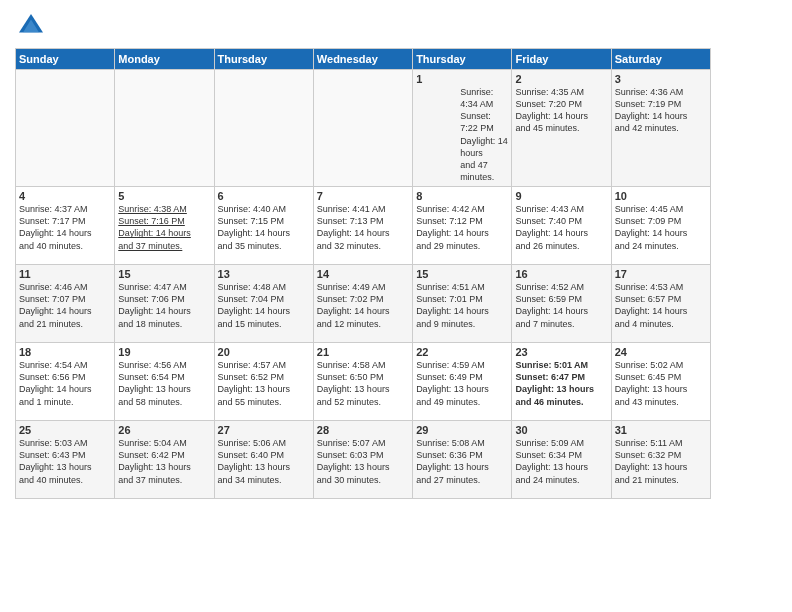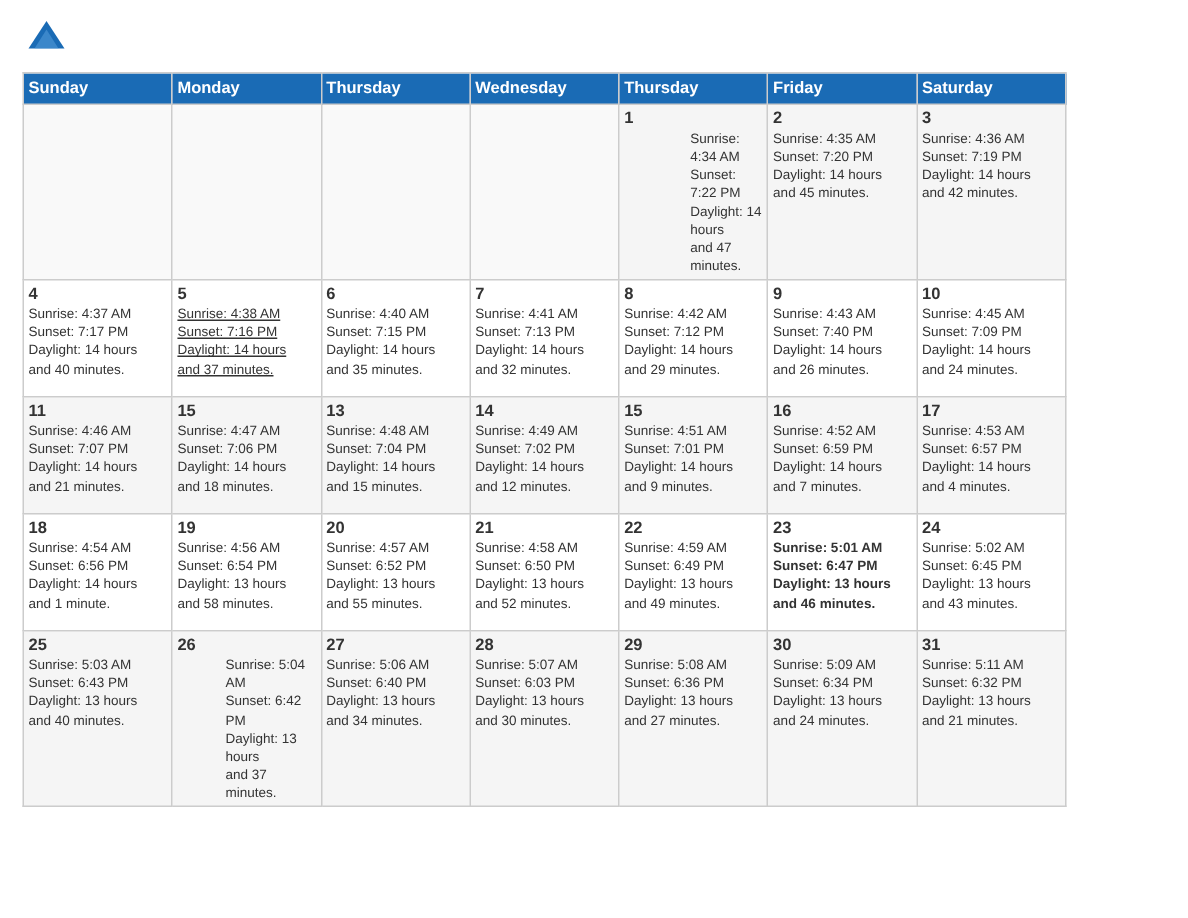--- a/index.html
+++ b/index.html
@@ -321,21 +321,21 @@
         <tr>
           <td>
             <span class="day-num">25</span>
             <div class="day-info" style="white-space: pre-line;">Sunrise: 5:03 AM
 Sunset: 6:43 PM
 Daylight: 13 hours
 and 40 minutes.</div>
           </td>
           <td>
             <span class="day-num">26</span>
-            <div class="day-info" style="white-space: pre-line; margin-left: 32px;">Sunrise: 5:04 AM
+            <div class="day-info" style="white-space: pre-line;">Sunrise: 5:04 AM
 Sunset: 6:42 PM
 Daylight: 13 hours
 and 37 minutes.</div>
           </td>
           <td>
             <span class="day-num">27</span>
             <div class="day-info" style="white-space: pre-line;">Sunrise: 5:06 AM
 Sunset: 6:40 PM
 Daylight: 13 hours
 and 34 minutes.</div>

